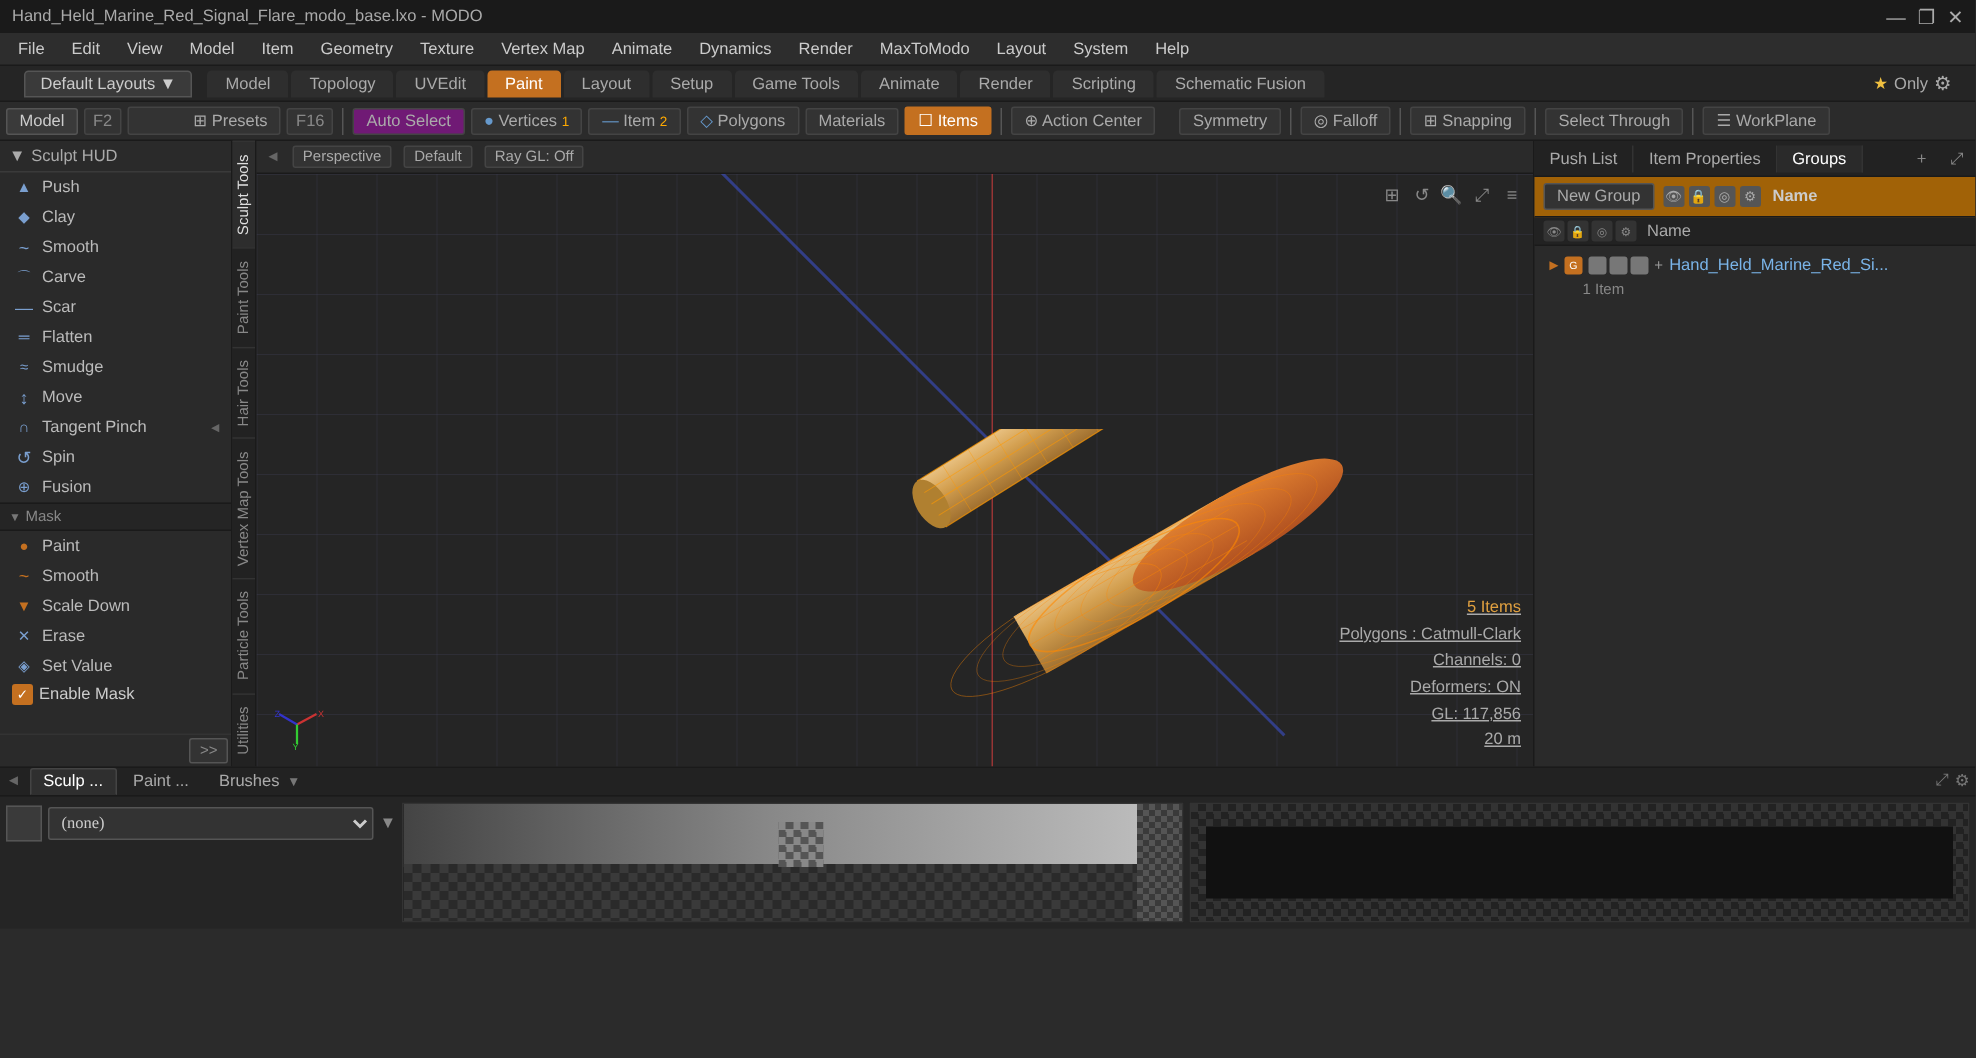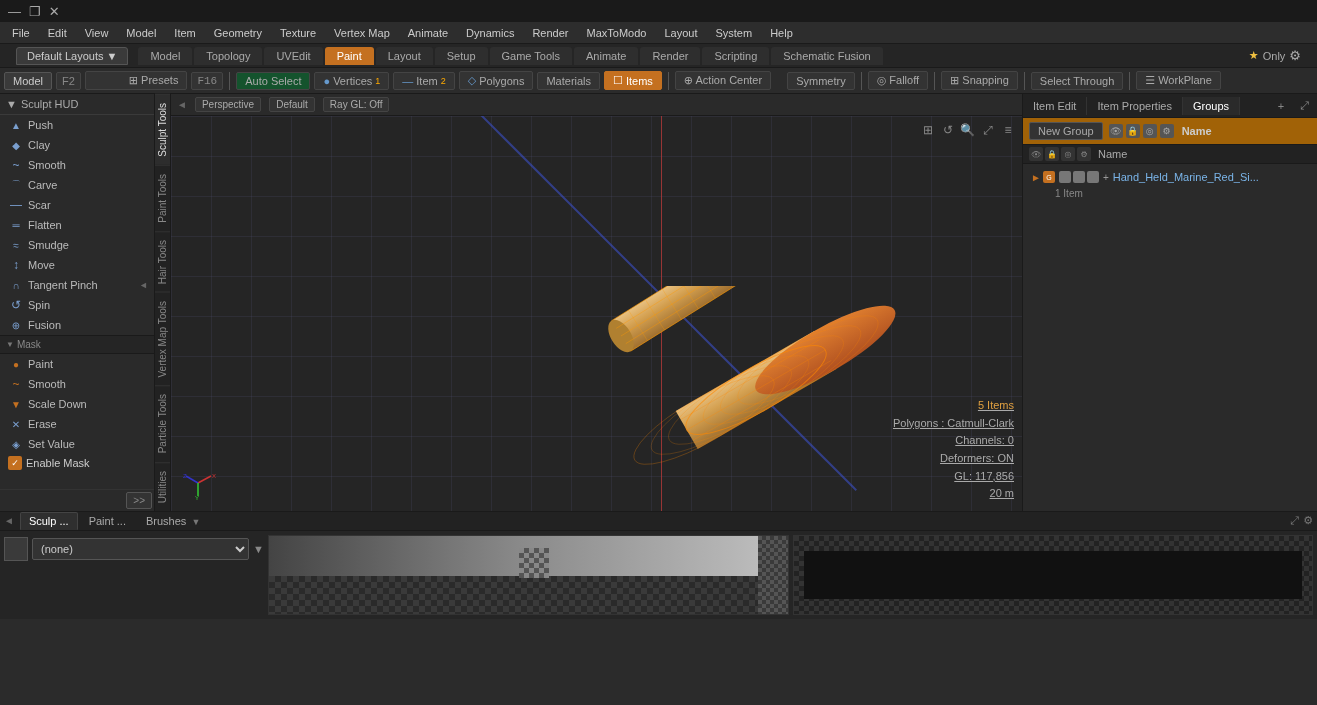--- a/index.html
+++ b/index.html
@@ -402,20 +402,21 @@
     }
     .brush-select {
       flex: 1;
       background: #333;
       border: 1px solid #555;
       color: #ccc;
       font-size: 11px;
       padding: 2px 4px;
       height: 22px;
       border-radius: 2px;
+      font-family: Liberation Serif, serif;
     }
     .brush-dropdown-arrow { color: #888; cursor: pointer; }
 
     #texture-area {
       flex: 1;
       display: flex;
       gap: 4px;
     }
     .tex-slot {
       flex: 1;
@@ -471,20 +472,21 @@
 
     .vtabs-and-viewport {
       display: flex;
       flex: 1;
     }
   </style>
 </head>
 <body>
 
 <div id="title-bar">
+  <span>Hand_Held_Marine_Red_Signal_Flare_modo_base.lxo - MODO</span>
   <div id="title-bar-controls">
     <span>—</span>
     <span>❐</span>
     <span>✕</span>
   </div>
 </div>
 
 <div id="menu-bar">
   <div class="menu-item">File</div>
   <div class="menu-item">Edit</div>
@@ -524,23 +526,23 @@
     <span style="font-size:13px;">⚙</span>
   </div>
 </div>
 
 <div id="mode-bar">
   <div class="mode-btn">
     <span>Model</span>
   </div>
   <div class="mode-btn" style="padding:2px 5px;background:#333;border-color:#444;color:#888;">F2</div>
   <div class="mode-btn" style="background:#333;border-color:#444;color:#aaa;padding-left:43px;">⊞ Presets</div>
-  <div class="mode-btn" style="padding:2px 5px;background:#333;border-color:#444;color:#888;font-family:Liberation Mono, monospace;">F16</div>
+  <div class="mode-btn" style="padding:2px 5px;background:#333;border-color:#444;color:#888;">F16</div>
   <div class="sep"></div>
-  <div class="mode-btn" style="background:#14532d;border-color:#444;color:#aaa;">Auto Select</div>
+  <div class="mode-btn" style="background:#701a75;border-color:#444;color:#aaa;">Auto Select</div>
   <div class="mode-btn" style="background:#333;border-color:#444;color:#aaa;">
     <span style="color:#6699cc;">●</span>
     <span>Vertices</span>
     <span class="count">1</span>
   </div>
   <div class="mode-btn" style="background:#333;border-color:#444;color:#aaa;">
     <span style="color:#6699cc;">—</span>
     <span>Item</span>
     <span class="count">2</span>
   </div>
@@ -787,21 +789,21 @@
             <span class="vp-icon-btn">↺</span>
             <span class="vp-icon-btn">🔍</span>
             <span class="vp-icon-btn">⤢</span>
             <span class="vp-icon-btn">≡</span>
           </div>
         </div>
       </div>
 
       <div id="right-panel">
         <div id="right-panel-tabs">
-          <div class="rp-tab">Item Edit</div>
+          <div class="rp-tab">Push List</div>
           <div class="rp-tab">Item Properties</div>
           <div class="rp-tab active">Groups</div>
           <div class="rp-add">+</div>
           <div class="rp-expand">⤢</div>
         </div>
 
         <div id="right-panel-header">
           <div style="padding:2px 8px;background:#333;border:1px solid #555;border-radius:2px;font-size:11px;color:#aaa;cursor:pointer;margin-right:6px;">
             <span>New Group</span>
           </div>

